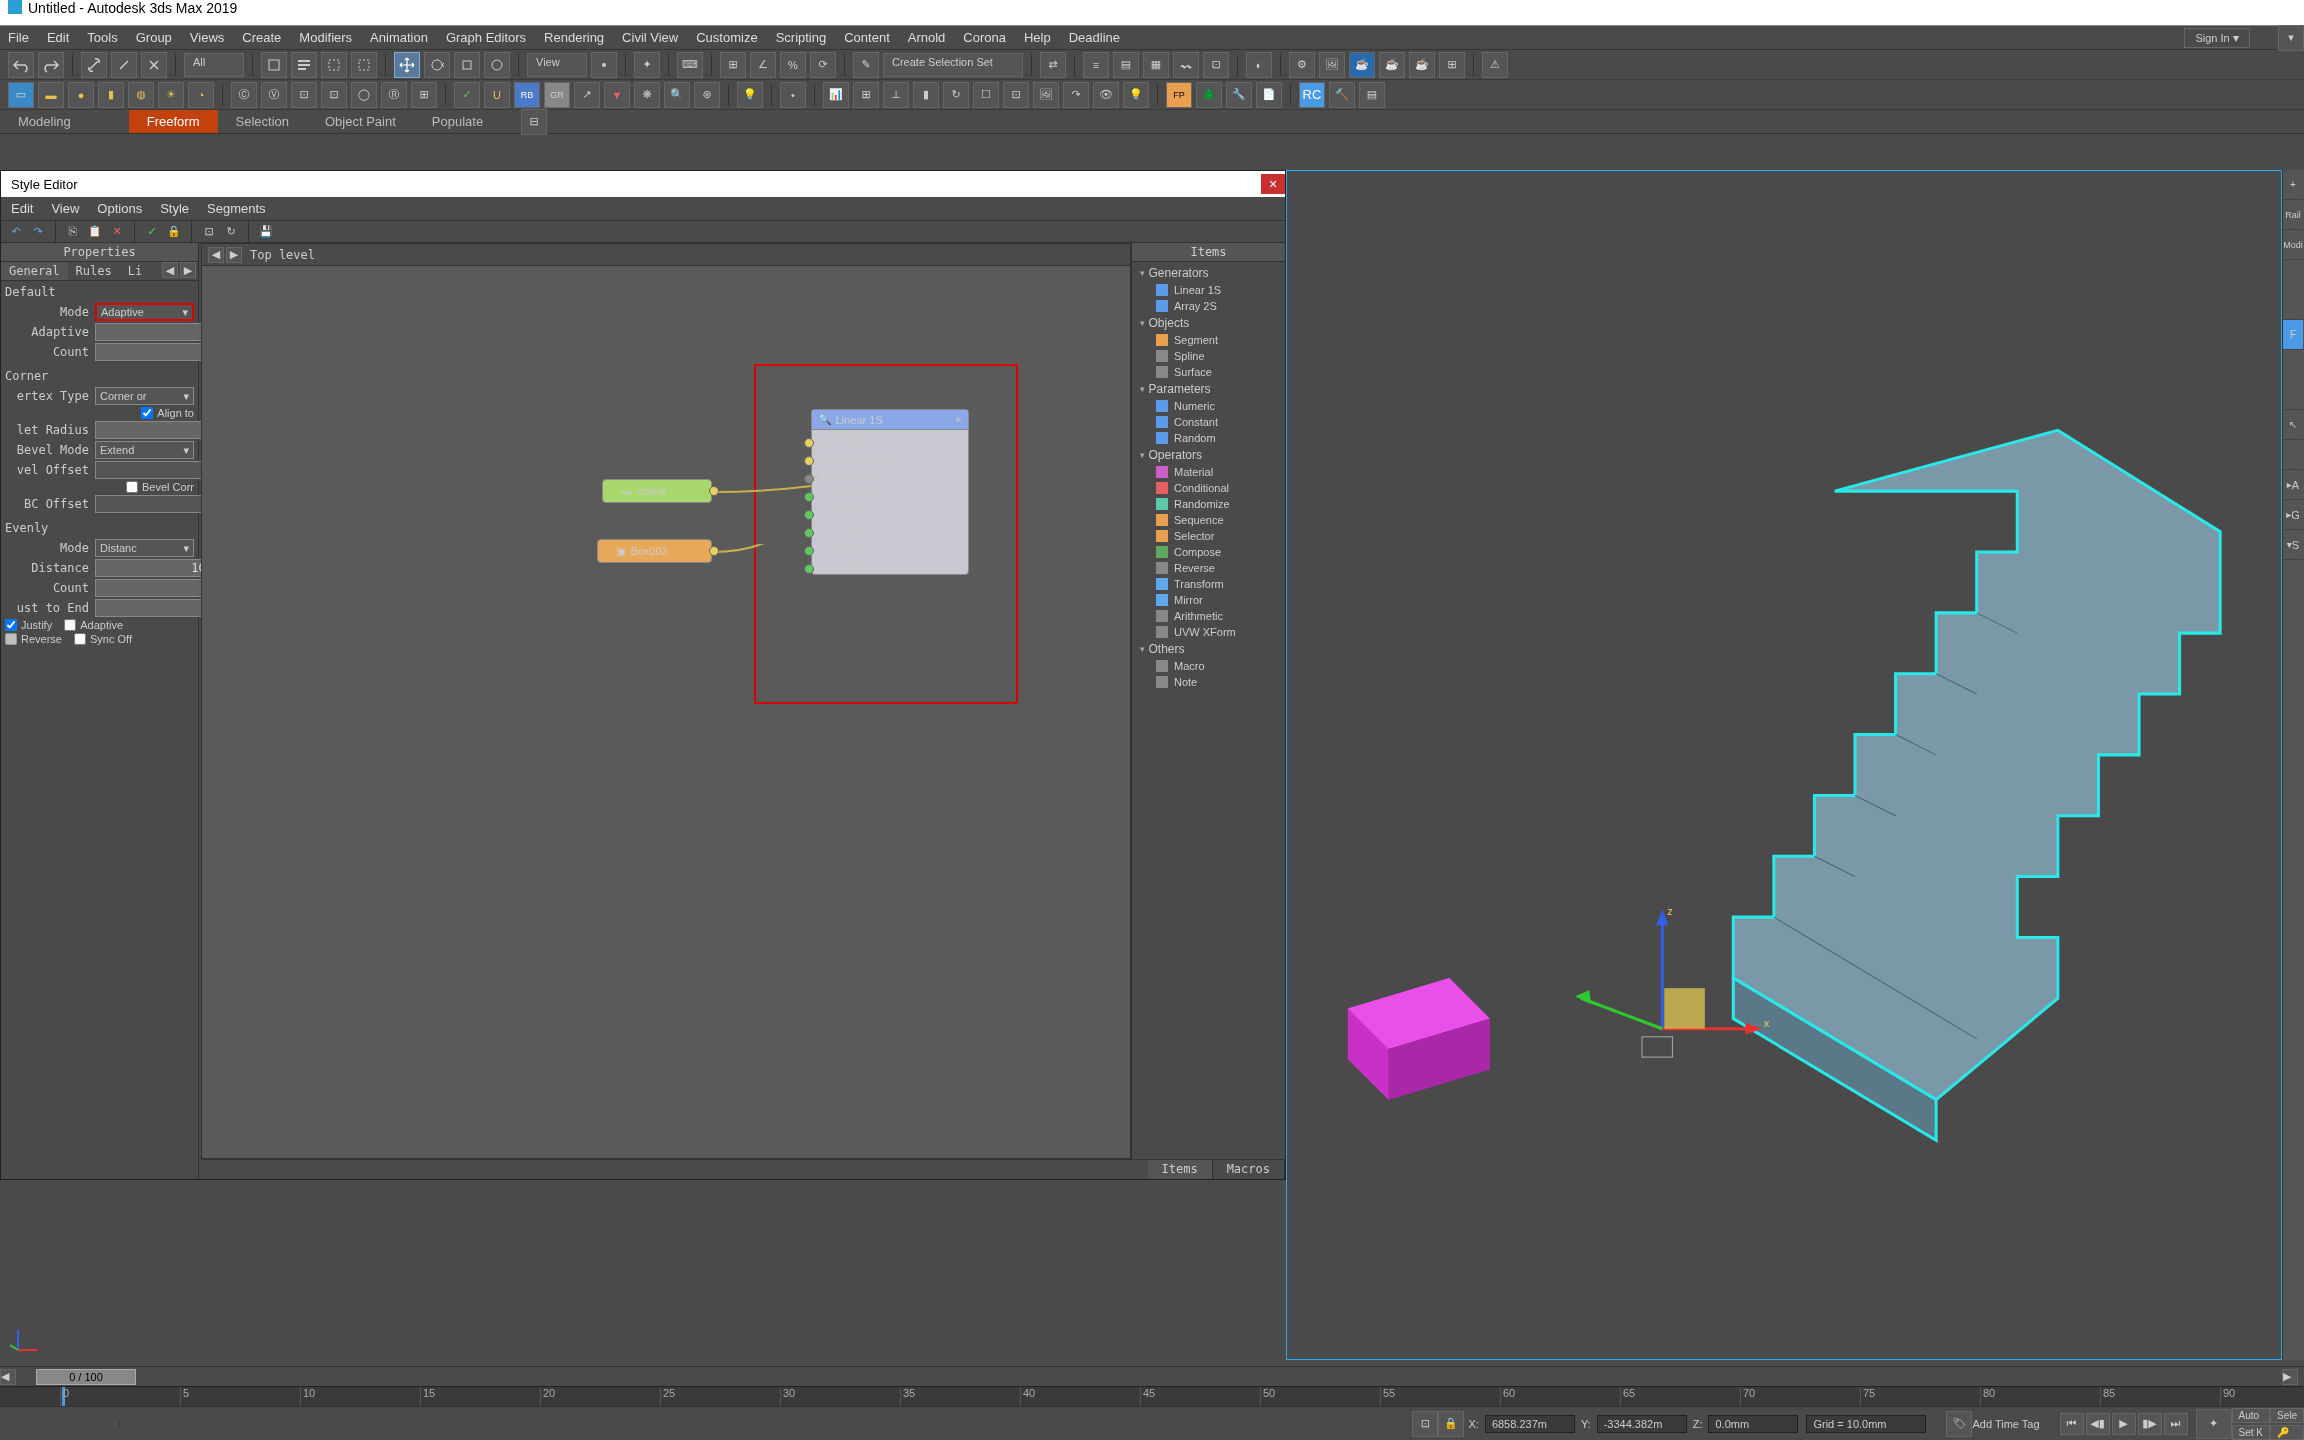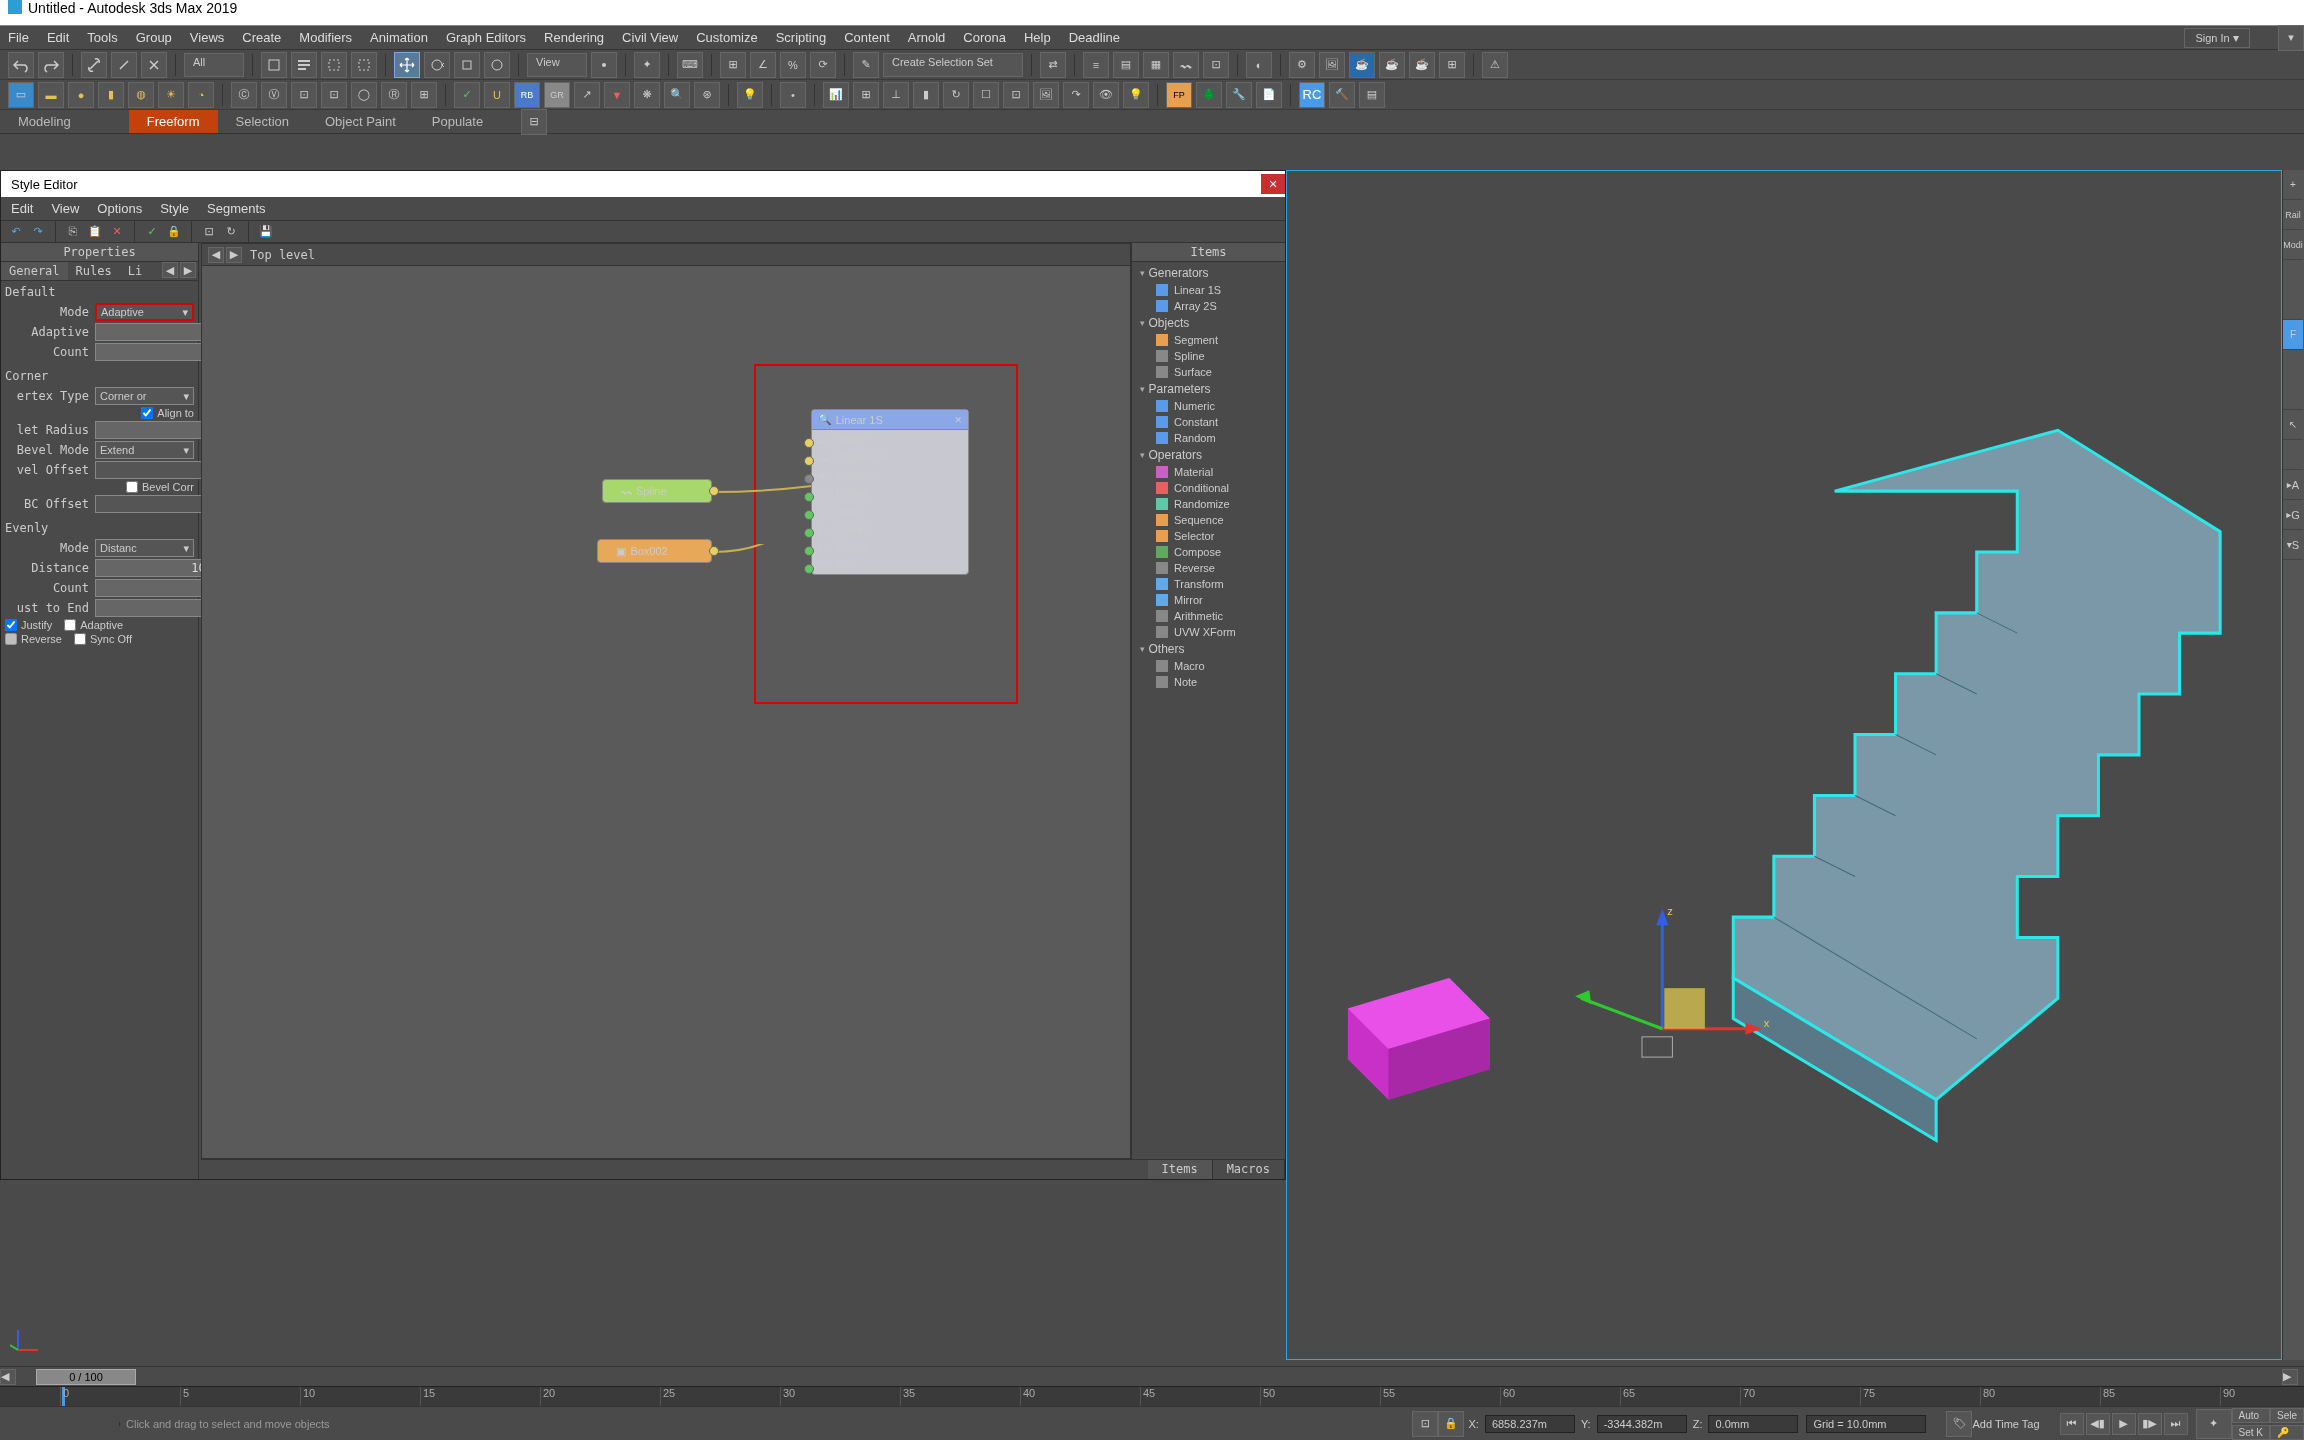--- a/index.html
+++ b/index.html
@@ -821,21 +821,20 @@
     <div class="tick" style="left: 1740px;">70</div>
     <div class="tick" style="left: 1860px;">75</div>
     <div class="tick" style="left: 1980px;">80</div>
     <div class="tick" style="left: 2100px;">85</div>
     <div class="tick" style="left: 2220px;">90</div>
   </div>
 
 <div class="statusbar">
   <div class="status-left"></div>
   <div class="status-main">
-    <div class="status-line2">Click and drag to select and move objects</div>
   </div>
   <div class="tbtn">⊡</div>
   <div class="tbtn">🔒</div>
   <div class="status-coords">
     <span class="coord-label">X:</span>
     <div class="coord-box">6858.237m</div>
     <span class="coord-label">Y:</span>
     <div class="coord-box">-3344.382m</div>
     <span class="coord-label">Z:</span>
     <div class="coord-box">0.0mm</div>

